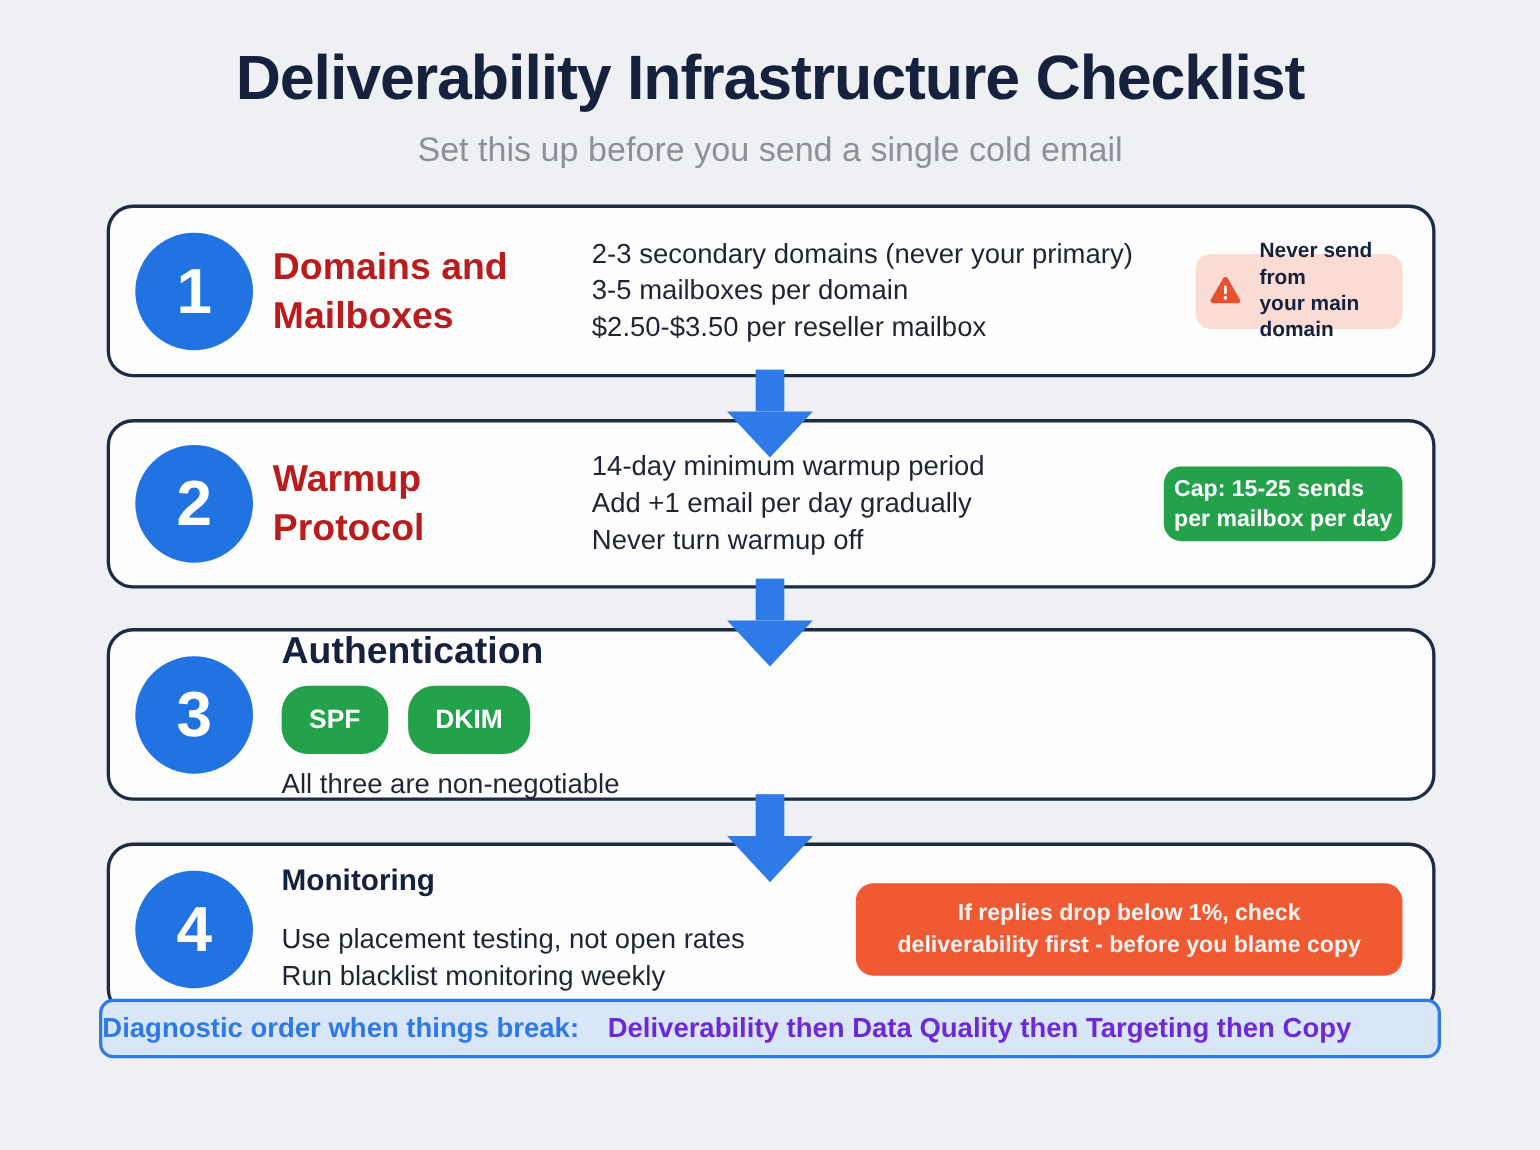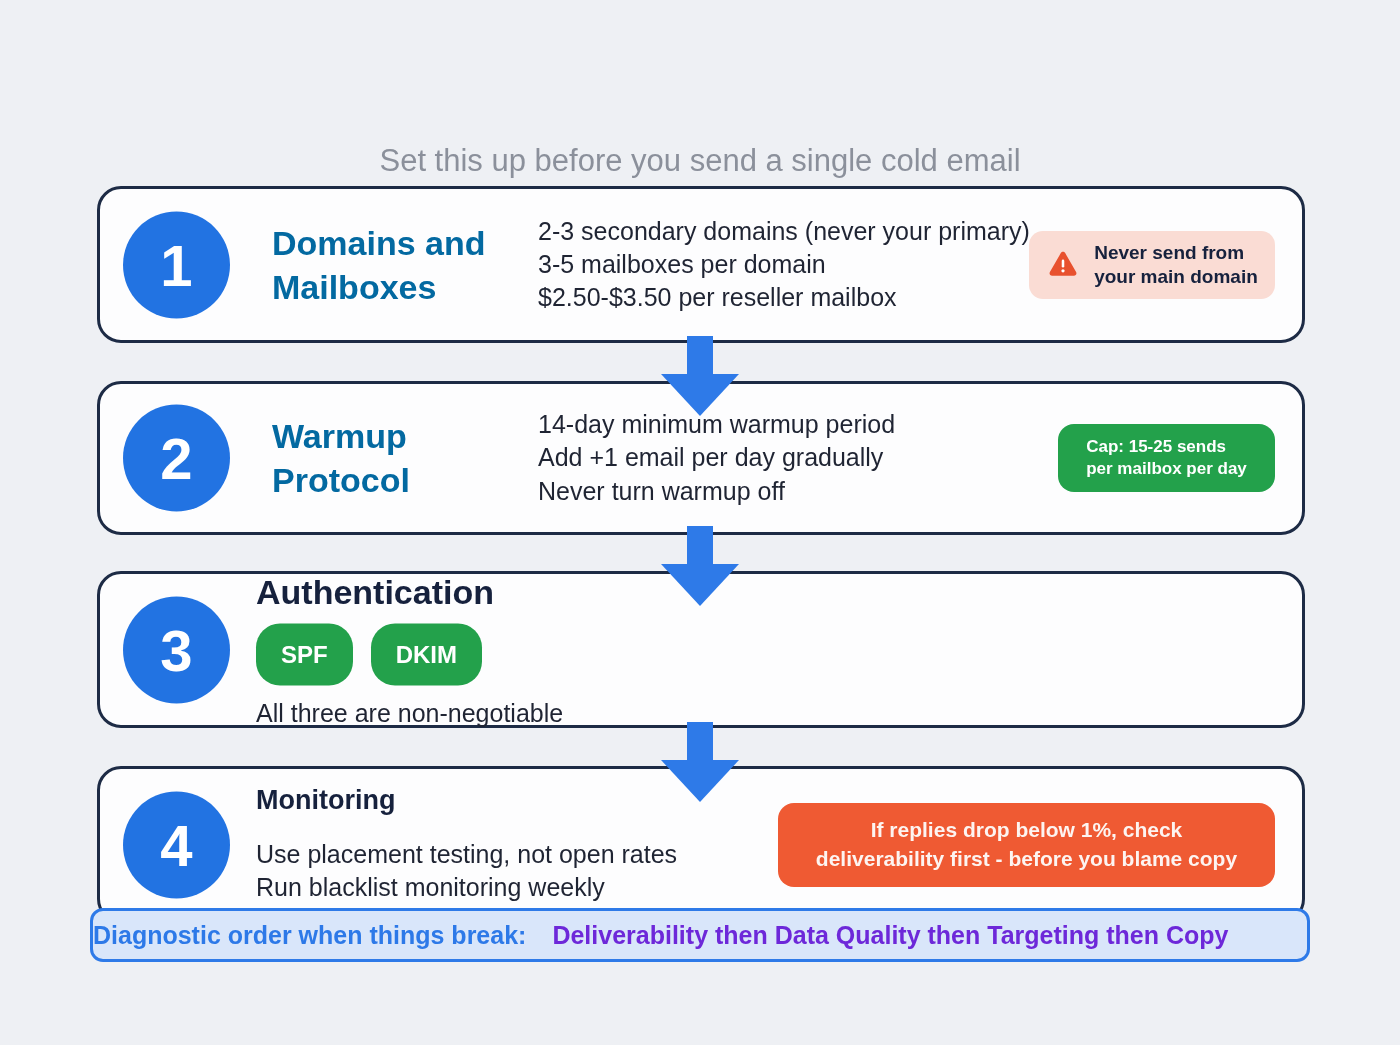--- a/index.html
+++ b/index.html
@@ -17,21 +17,20 @@
     position: absolute; left: 0; top: 38px; width: 100%;
     text-align: center;
     font-size: 57px; font-weight: 800; letter-spacing: -1px;
     color: #16213d;
   }
   .subtitle {
     position: absolute; left: 0; top: 118px; width: 100%;
     text-align: center;
     font-size: 31px; font-weight: 400;
     color: #8b909b;
-    margin-top: 25px;
   }
 
   
   .card {
     position: absolute; left: 97px; width: 1208px;
     background: #fdfdfe;
     border: 3px solid #1d2b45;
     border-radius: 24px;
   }
   .card1 { top: 186px; height: 157px; }
@@ -40,52 +39,52 @@
   .card4 { top: 766px; height: 157px; }
 
   .num {
     position: absolute; left: 23px; top: 50%; transform: translateY(-50%);
     width: 107px; height: 107px; border-radius: 50%;
     background: #2273e2;
     display: flex; align-items: center; justify-content: center;
     color: #ffffff; font-size: 58px; font-weight: 800;
   }
   .card-title {
-    position: absolute; left: 172px; top: 50%; transform: translateY(-50%);
+    position: absolute; left: 148px; top: 50%; transform: translateY(-50%);
     font-size: 34px; font-weight: 800; line-height: 1.3;
-    color: #0369a1; white-space: pre-line;
+    color: #b91c1c; white-space: pre-line;
   }
   .details {
     position: absolute; left: 438px; top: 50%; transform: translateY(-50%);
     font-size: 25px; line-height: 1.33; color: #1f2433;
   }
 
   
   .side-badge {
     position: absolute; right: 27px; top: 50%; transform: translateY(-50%);
     border-radius: 14px;
   }
   .warn-badge {
-    width: 246px; height: 68px;
+    width: 188px; height: 68px;
     background: #fadcd4;
     display: flex; align-items: center; justify-content: center; gap: 14px;
     padding: 0 10px;
   }
   .warn-badge .warn-text {
     font-size: 19px; font-weight: 700; line-height: 1.25;
     color: #16213d; white-space: pre-line;
   }
   .green-badge {
     width: 217px; height: 68px;
     background: #23a14b; border-radius: 16px;
     display: flex; align-items: center; justify-content: center;
     text-align: left;
   }
   .green-badge span {
-    font-size: 17px; font-weight: 700; line-height: 1.3;
+    font-size: 21px; font-weight: 700; line-height: 1.3;
     color: #ffffff; white-space: pre-line;
   }
   .orange-badge {
     width: 497px; height: 84px;
     background: #ef5a33; border-radius: 16px;
     display: flex; align-items: center; justify-content: center;
     text-align: center;
   }
   .orange-badge span {
     font-size: 21px; font-weight: 700; line-height: 1.35;
@@ -147,20 +146,21 @@
   .footer .footer-label { color: #2d79e8; margin-right: 9px; }
   .footer .footer-text { color: #6d28d9; }
 
   .warn-icon-svg { width: 34px; height: 34px; flex-shrink: 0; }
 </style>
 </head>
 <body>
 
 <div class="page">
 
+  <h1 class="title">Deliverability Infrastructure Checklist</h1>
   <div class="subtitle">Set this up before you send a single cold email</div>
 
   <section class="card card1">
     <div class="num">
       <span>1</span>
     </div>
     <h2 class="card-title">Domains and
 Mailboxes</h2>
     <div class="details">
       <div class="detail-line">2-3 secondary domains (never your primary)</div>

